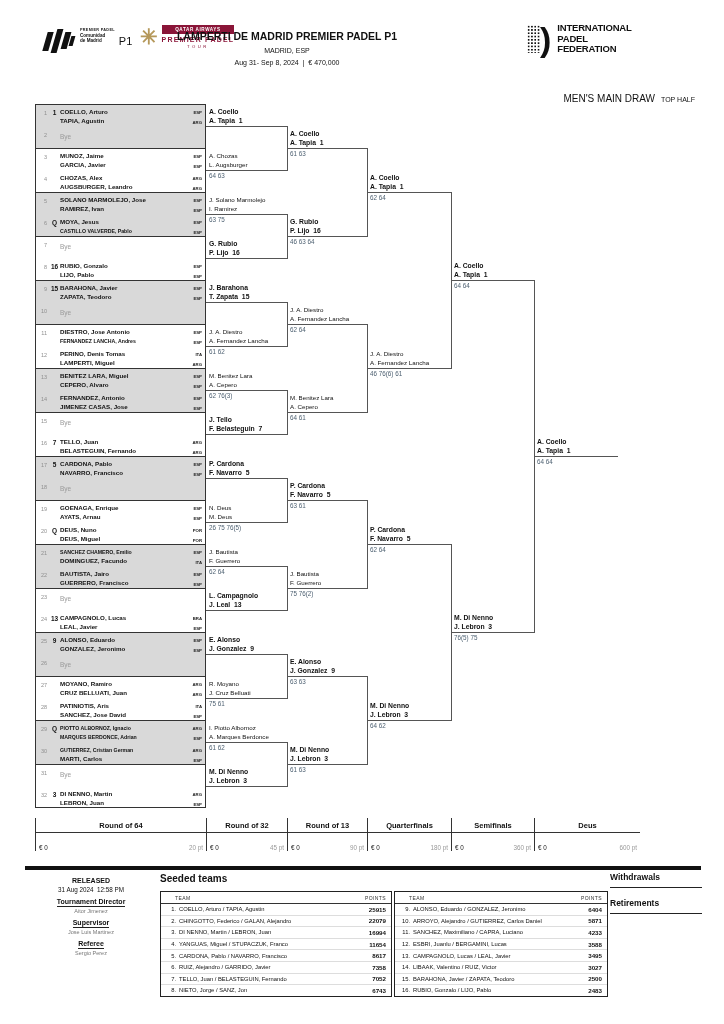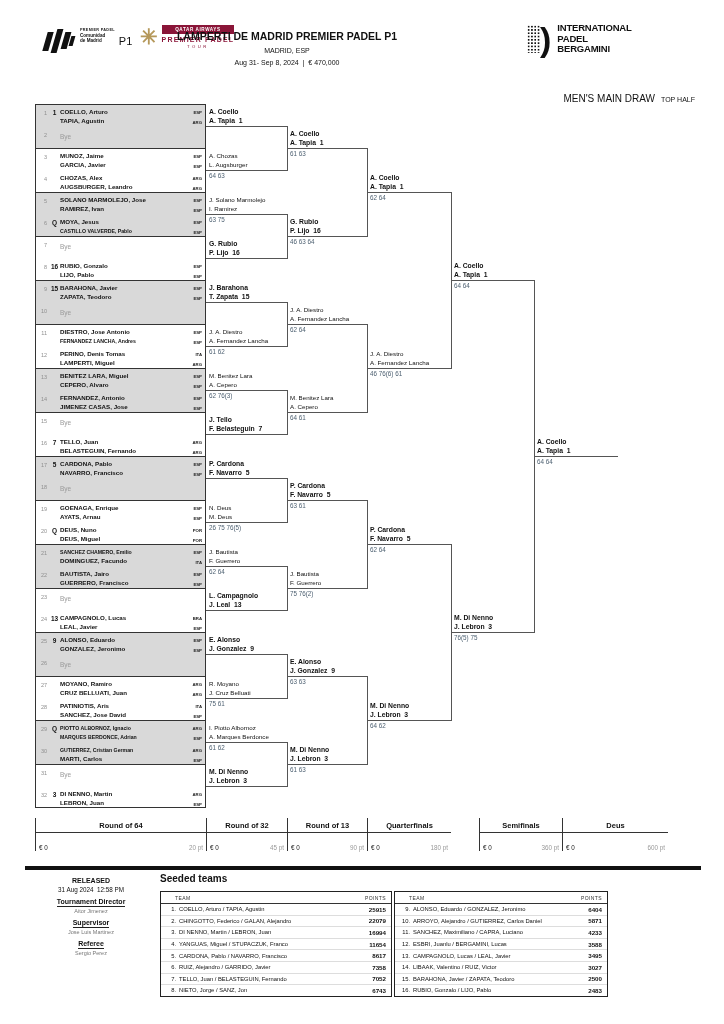--- a/index.html
+++ b/index.html
@@ -122,21 +122,21 @@
     <div class="tb-loc">MADRID, ESP</div>
     <div class="tb-date">Aug 31- Sep 8, 2024  |  € 470,000</div>
   </div>
 
   <div class="abs" id="logo-ipf">
     <span class="ipf-dots"></span>
     <span class="ipf-paren">)</span>
     <span class="ipf-text">
       <div>INTERNATIONAL</div>
       <div>PADEL</div>
-      <div>BERGAMINI</div>
+      <div>FEDERATION</div>
     </span>
   </div>
 
   <div class="abs" id="draw-title">
     <span class="dt-main">MEN'S MAIN DRAW</span><span class="dt-half">TOP HALF</span>
   </div>
 
   <div class="abs" id="r64-box">
       <div class="r64-row shaded" style="top: 0px;">
         <span class="cell-num">1</span>
@@ -749,21 +749,21 @@
           <span class="rb-pts">90 pt</span>
         </div>
       </div>
       <div class="rb-cell" style="width: 84px;">
         <div class="rb-label">Quarterfinals</div>
         <div class="rb-vals">
           <span class="rb-prize">€ 0</span>
           <span class="rb-pts">180 pt</span>
         </div>
       </div>
-      <div class="rb-cell" style="width: 83px; margin-left: 28px;">
+      <div class="rb-cell" style="width: 83px;">
         <div class="rb-label">Semifinals</div>
         <div class="rb-vals">
           <span class="rb-prize">€ 0</span>
           <span class="rb-pts">360 pt</span>
         </div>
       </div>
       <div class="rb-cell" style="width: 106px;">
         <div class="rb-label">Deus</div>
         <div class="rb-vals">
           <span class="rb-prize">€ 0</span>
@@ -872,14 +872,18 @@
         <span class="st-team">BARAHONA, Javier / ZAPATA, Teodoro</span>
         <span class="st-pts">2500</span>
       </div>
       <div class="st-row">
         <span class="st-rank">16.</span>
         <span class="st-team">RUBIO, Gonzalo / LIJO, Pablo</span>
         <span class="st-pts">2483</span>
       </div>
     </div>
 
+  <div class="abs" id="withdrawals-block">
+    <div class="wd-label">Withdrawals</div>
+    <div class="wd-label second">Retirements</div>
+  </div>
 
 </div>
 
 </body></html>

